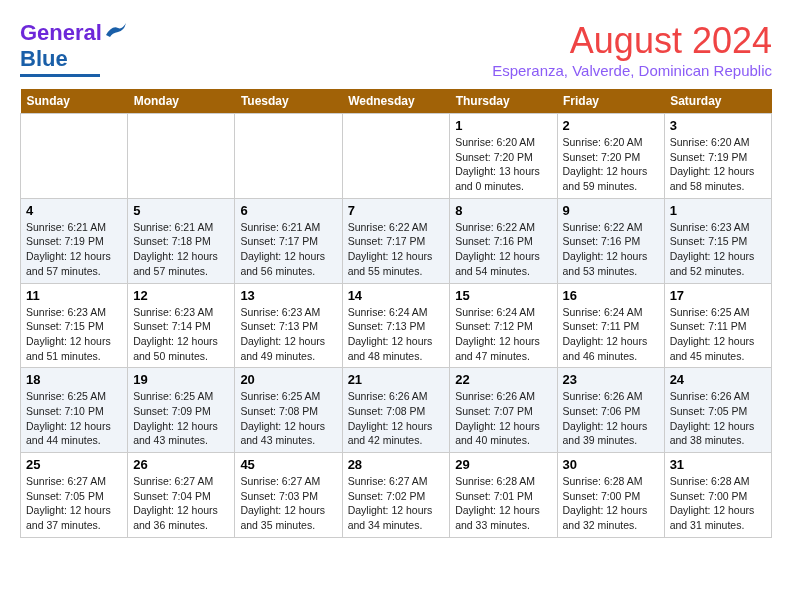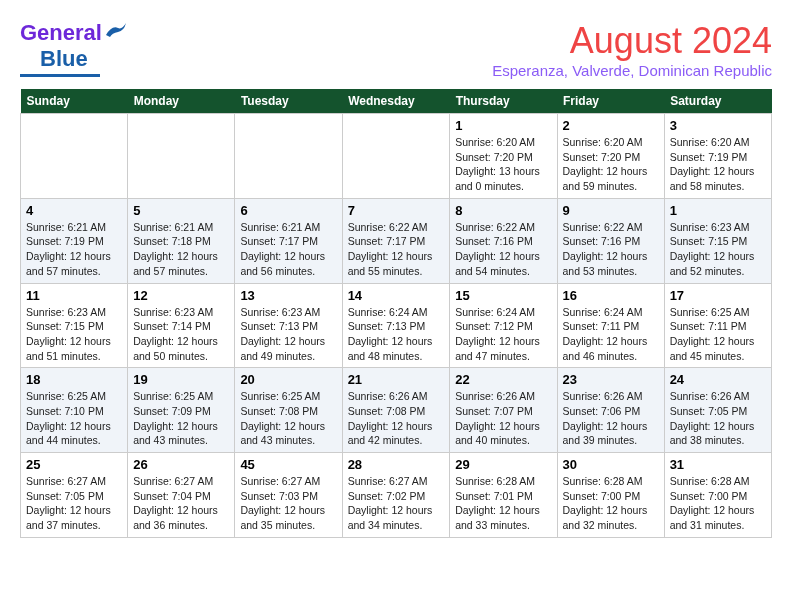--- a/index.html
+++ b/index.html
@@ -38,21 +38,21 @@
     .location {
       font-size: 15px;
       color: #8b5cf6;
     }
     table {
       width: 100%;
       border-collapse: collapse;
       font-size: 11px;
     }
     thead th {
-      background: #14532d;
+      background: #a16207;
       color: #fff;
       text-align: left;
       padding: 5px 6px;
       font-size: 12px;
       font-weight: bold;
     }
     tbody td {
       border: 1px solid #ccc;
       vertical-align: top;
       padding: 4px 5px;
@@ -87,21 +87,21 @@
   <div class="logo">
     <div style="display:flex; align-items:center;">
       <span style="font-size:22px; font-weight:bold; color:#6d28d9;">
         <span>General</span>
       </span>
       <svg width="22" height="16" viewBox="0 0 22 16" style="margin-left:2px; margin-top:-4px;">
         <path d="M2,12 Q8,2 14,5 Q18,7 22,0 Q20,8 14,9 Q8,10 6,14 Z" fill="#1a5fa8"></path>
       </svg>
     </div>
     <div style="display:flex; align-items:center;">
-      <span style="font-size:22px; font-weight:bold; color:#1a5fa8; margin-left:20px;">Blue</span>
+      <span style="font-size:22px; font-weight:bold; color:#1a5fa8; margin-left:0;">Blue</span>
     </div>
     <div class="logo-line"></div>
   </div>
   <div class="title-area">
     <div class="month-year">August 2024</div>
     <div class="location">Esperanza, Valverde, Dominican Republic</div>
   </div>
 </div>
 
 <table>

